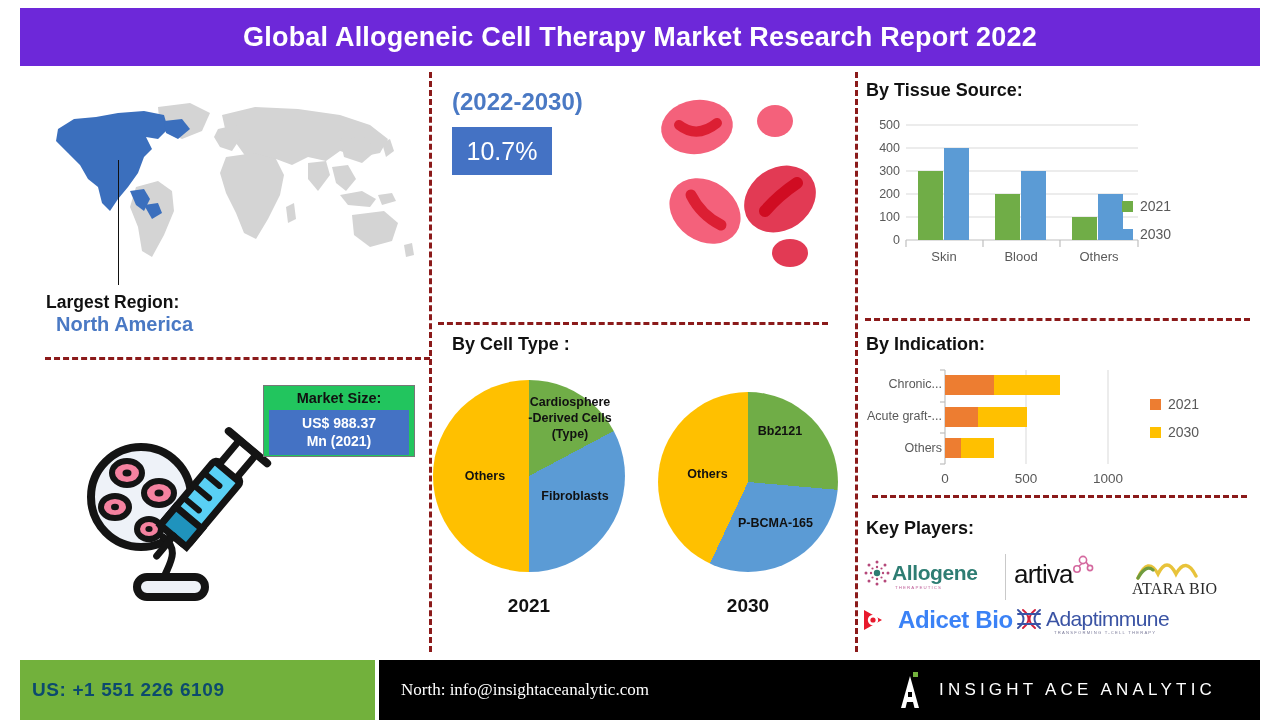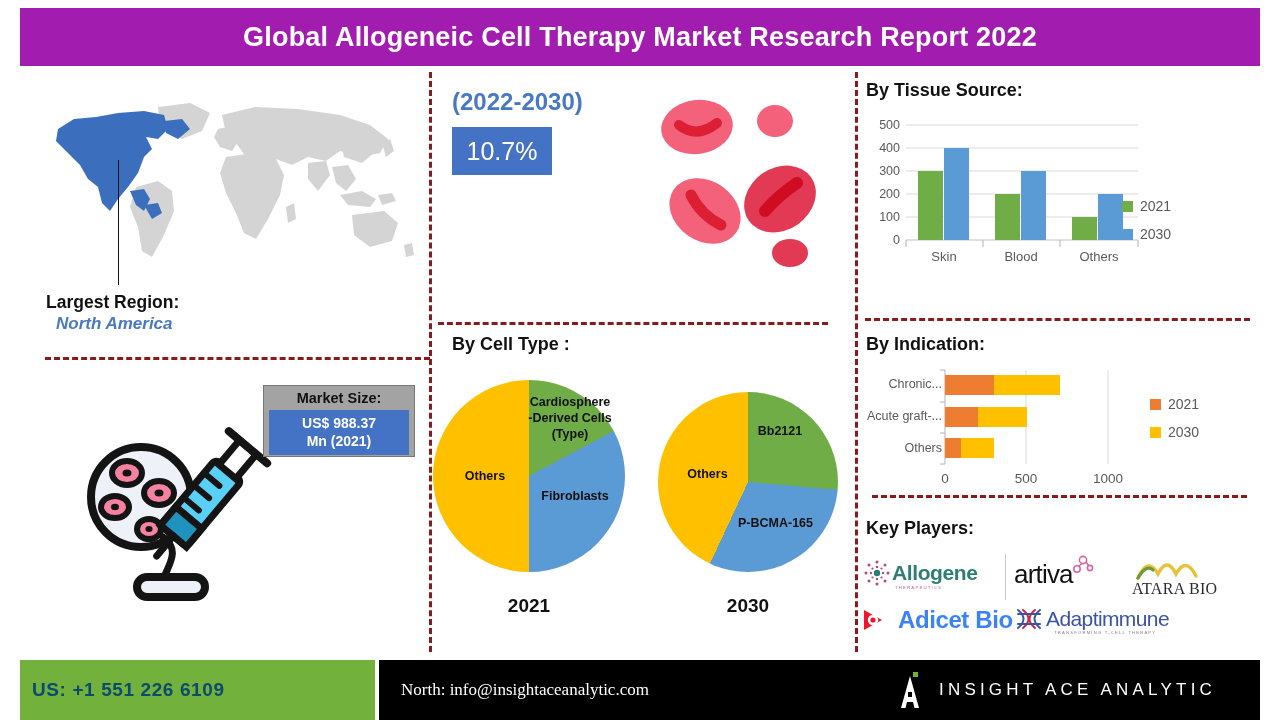--- a/index.html
+++ b/index.html
@@ -13,21 +13,21 @@
     position: relative;
     width: 1280px; height: 720px;
     background: #ffffff;
   }
 
   
   .header {
     position: absolute;
     left: 20px; top: 8px;
     width: 1240px; height: 58px;
-    background: #a21caf;
+    background: #6d28d9;
     display: flex; align-items: center; justify-content: center;
   }
   .header-title {
     color: #ffffff;
     font-size: 27px;
     font-weight: bold;
     letter-spacing: 0.2px;
     white-space: nowrap;
   }
 
@@ -68,31 +68,31 @@
   .largest-region {
     position: absolute;
     left: 46px; top: 291px;
     width: 340px;
   }
   .lr-label {
     font-size: 17.5px; font-weight: bold; color: #111;
     line-height: 22px;
   }
   .lr-value {
-    font-size: 17px; font-weight: bold; color: #4a79c4;
-    line-height: 22px; padding-left: 10px; font-style: italic;
+    font-size: 20px; font-weight: bold; color: #4a79c4;
+    line-height: 22px; padding-left: 10px;
   }
 
   
   .market-box {
     position: absolute;
     left: 263px; top: 385px;
     width: 152px; height: 72px;
     border: 1.3px solid #777;
-    background: #a3a3a3;
+    background: #22c55e;
     padding: 3px 5px 0 5px;
   }
   .market-title {
     text-align: center;
     font-size: 14.5px; font-weight: bold; color: #111;
     line-height: 19px;
   }
   .market-value {
     margin-top: 2px;
     background: #4472c4;

